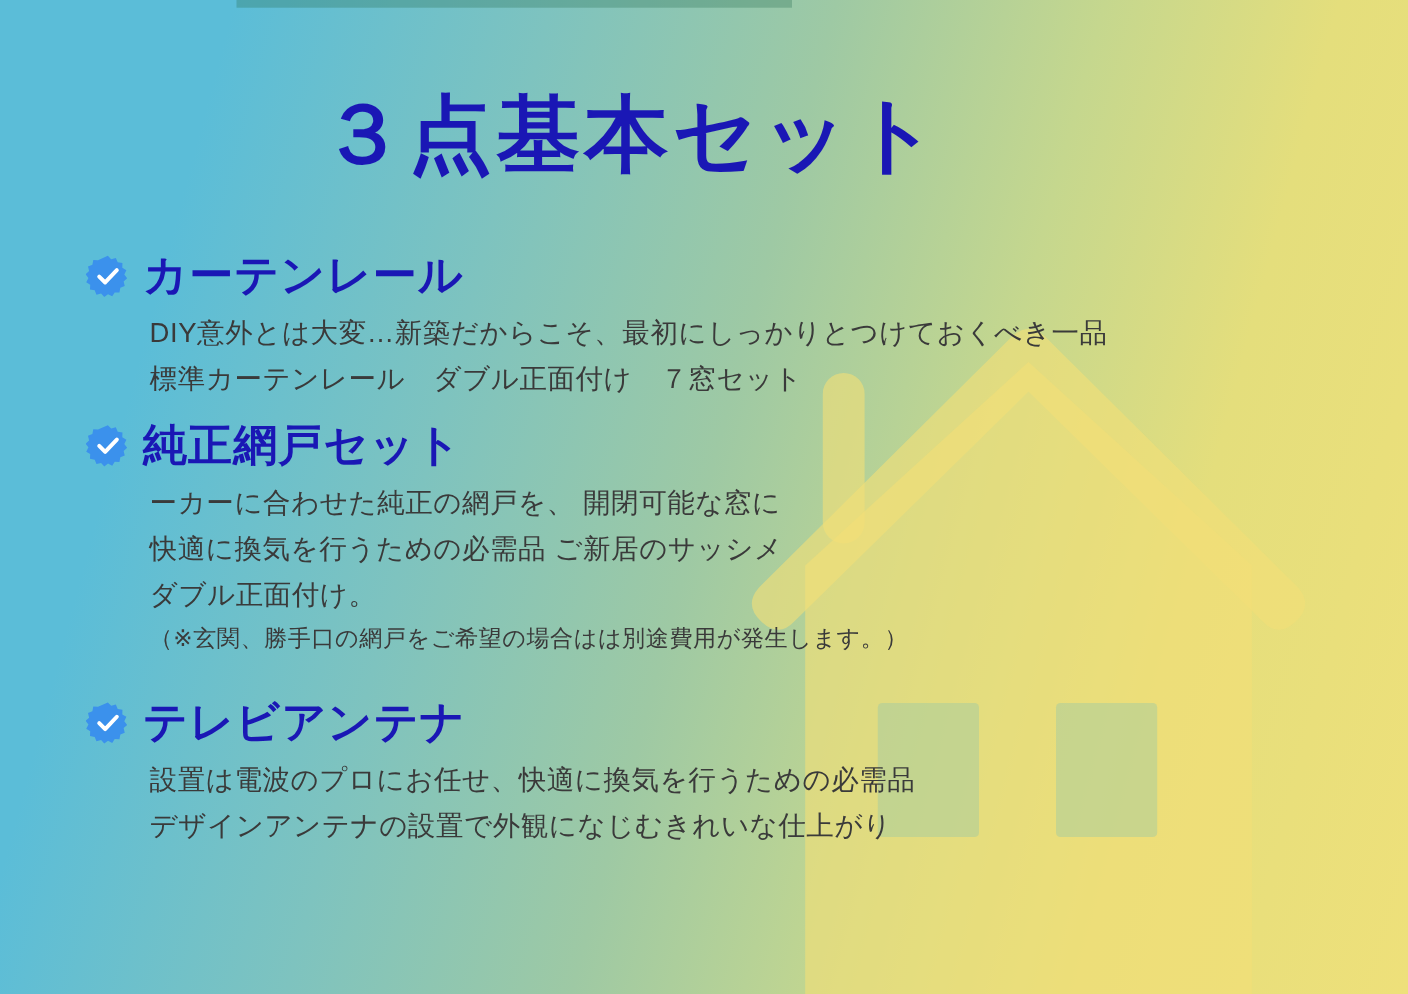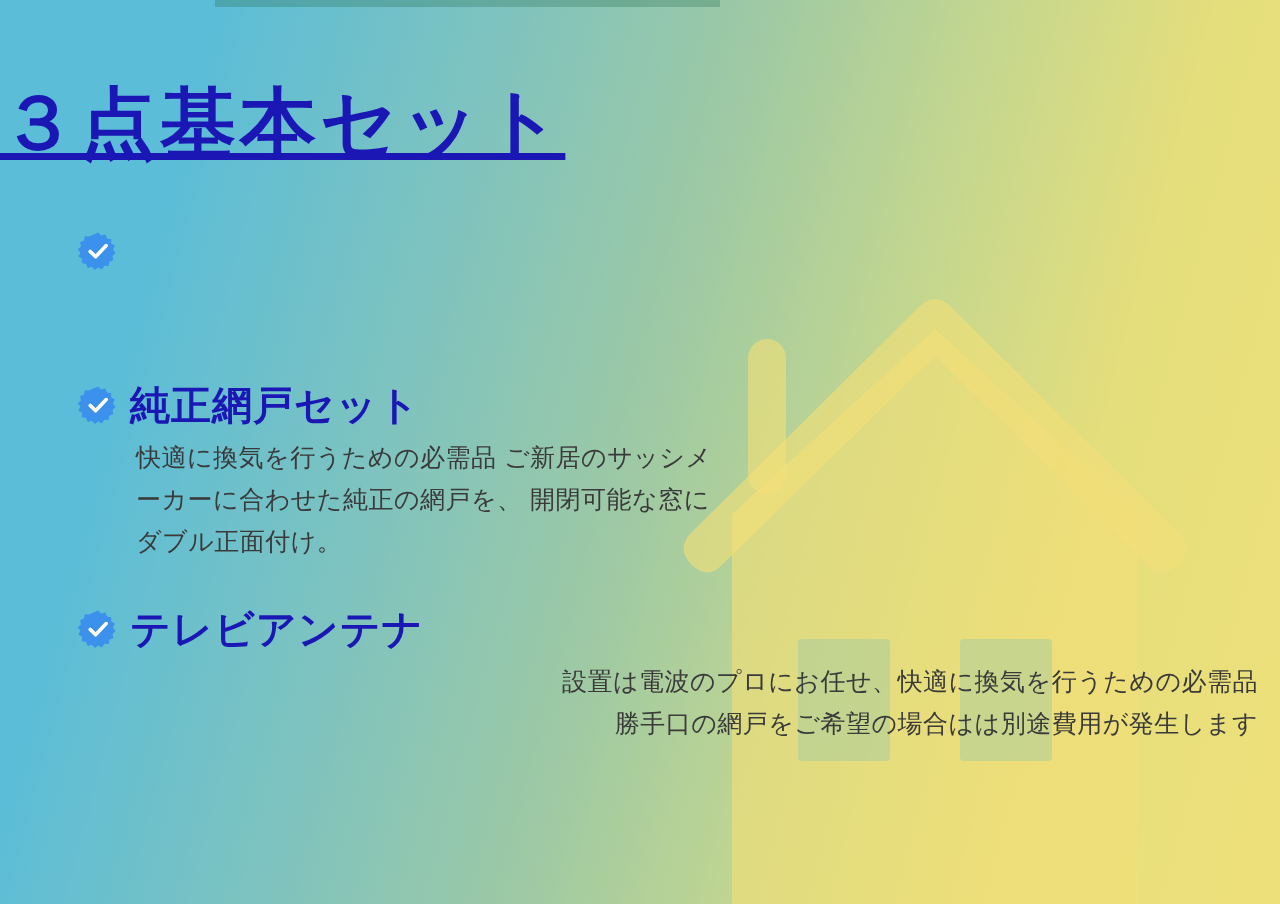--- a/index.html
+++ b/index.html
@@ -57,38 +57,37 @@
     width: 1280px;
     height: 904px;
     box-sizing: border-box;
   }
 
   #page-title {
     position: absolute;
     top: 85px;
     left: 0;
     width: 1148px;
-    text-align: left;
+    text-align: center;
     color: #1A17B5;
     font-size: 76px;
     font-weight: bold;
     letter-spacing: 4px;
     line-height: 1;
     white-space: nowrap;
-    text-decoration: underline;
   }
 
   .feature {
     position: absolute;
     left: 78px;
     width: 1180px;
   }
   .feature-1 { top: 226px; }
   .feature-2 { top: 380px; }
-  .feature-3 { top: 604px; text-align: right; }
+  .feature-3 { top: 632px; }
 
   .feature-head {
     display: flex;
     align-items: center;
     gap: 12px;
     height: 50px;
   }
   .check-badge {
     flex: 0 0 auto;
     width: 40px;
@@ -166,50 +165,56 @@
     <div id="page-title">３点基本セット</div>
 
     <div class="feature feature-1">
       <div class="feature-head">
         <span class="check-badge">
           <svg viewBox="0 0 40 40" xmlns="http://www.w3.org/2000/svg">
             <path fill="#3B91EC" d="M20 1.6 l3.1 3.0 4.2-1.1 1.7 4.0 4.3 0.7 -0.1 4.3 3.7 2.2 -1.9 3.9 2.6 3.4 -3.2 2.9 1.0 4.2 -4.0 1.6 -0.8 4.3 -4.3 -0.2 -2.3 3.6 -3.8 -2.0 -3.4 2.6 -2.9 -3.2 -4.2 1.1 -1.6 -4.0 -4.3 -0.8 0.2 -4.3 -3.6 -2.2 2.0 -3.9 -2.6 -3.4 3.2 -2.9 -1.0 -4.2 4.0 -1.6 0.8 -4.3 4.3 0.2 Z"></path>
             <path fill="none" stroke="#FFFFFF" stroke-width="3.6" stroke-linecap="round" stroke-linejoin="round" d="M12.2 20.4 L17.6 25.8 L28.2 14.6"></path>
           </svg>
         </span>
+        <span class="feature-title">カーテンレール</span>
+      </div>
+      <div class="feature-body">
+        <div class="body-line">DIY意外とは大変…新築だからこそ、最初にしっかりとつけておくべき一品</div>
+        <div class="body-line">標準カーテンレール　ダブル正面付け　７窓セット</div>
       </div>
     </div>
 
     <div class="feature feature-2">
       <div class="feature-head">
         <span class="check-badge">
           <svg viewBox="0 0 40 40" xmlns="http://www.w3.org/2000/svg">
             <path fill="#3B91EC" d="M20 1.6 l3.1 3.0 4.2-1.1 1.7 4.0 4.3 0.7 -0.1 4.3 3.7 2.2 -1.9 3.9 2.6 3.4 -3.2 2.9 1.0 4.2 -4.0 1.6 -0.8 4.3 -4.3 -0.2 -2.3 3.6 -3.8 -2.0 -3.4 2.6 -2.9 -3.2 -4.2 1.1 -1.6 -4.0 -4.3 -0.8 0.2 -4.3 -3.6 -2.2 2.0 -3.9 -2.6 -3.4 3.2 -2.9 -1.0 -4.2 4.0 -1.6 0.8 -4.3 4.3 0.2 Z"></path>
             <path fill="none" stroke="#FFFFFF" stroke-width="3.6" stroke-linecap="round" stroke-linejoin="round" d="M12.2 20.4 L17.6 25.8 L28.2 14.6"></path>
           </svg>
         </span>
         <span class="feature-title">純正網戸セット</span>
       </div>
       <div class="feature-body">
+        <div class="body-line">ーカーに合わせた純正の網戸を、 開閉可能な窓に</div>
         <div class="body-line">快適に換気を行うための必需品 ご新居のサッシメ</div>
-        <div class="body-line">ーカーに合わせた純正の網戸を、 開閉可能な窓に</div>
         <div class="body-line">ダブル正面付け。</div>
+        <div class="body-line note">（※玄関、勝手口の網戸をご希望の場合はは別途費用が発生します。）</div>
       </div>
     </div>
 
     <div class="feature feature-3">
       <div class="feature-head">
         <span class="check-badge">
           <svg viewBox="0 0 40 40" xmlns="http://www.w3.org/2000/svg">
             <path fill="#3B91EC" d="M20 1.6 l3.1 3.0 4.2-1.1 1.7 4.0 4.3 0.7 -0.1 4.3 3.7 2.2 -1.9 3.9 2.6 3.4 -3.2 2.9 1.0 4.2 -4.0 1.6 -0.8 4.3 -4.3 -0.2 -2.3 3.6 -3.8 -2.0 -3.4 2.6 -2.9 -3.2 -4.2 1.1 -1.6 -4.0 -4.3 -0.8 0.2 -4.3 -3.6 -2.2 2.0 -3.9 -2.6 -3.4 3.2 -2.9 -1.0 -4.2 4.0 -1.6 0.8 -4.3 4.3 0.2 Z"></path>
             <path fill="none" stroke="#FFFFFF" stroke-width="3.6" stroke-linecap="round" stroke-linejoin="round" d="M12.2 20.4 L17.6 25.8 L28.2 14.6"></path>
           </svg>
         </span>
         <span class="feature-title">テレビアンテナ</span>
       </div>
       <div class="feature-body">
         <div class="body-line">設置は電波のプロにお任せ、快適に換気を行うための必需品</div>
-        <div class="body-line">勝手口の網戸をご希望の場合はは別途費用が発生します</div>
+        <div class="body-line">デザインアンテナの設置で外観になじむきれいな仕上がり</div>
       </div>
     </div>
 
   </div>
 </div>
 
 </body></html>

